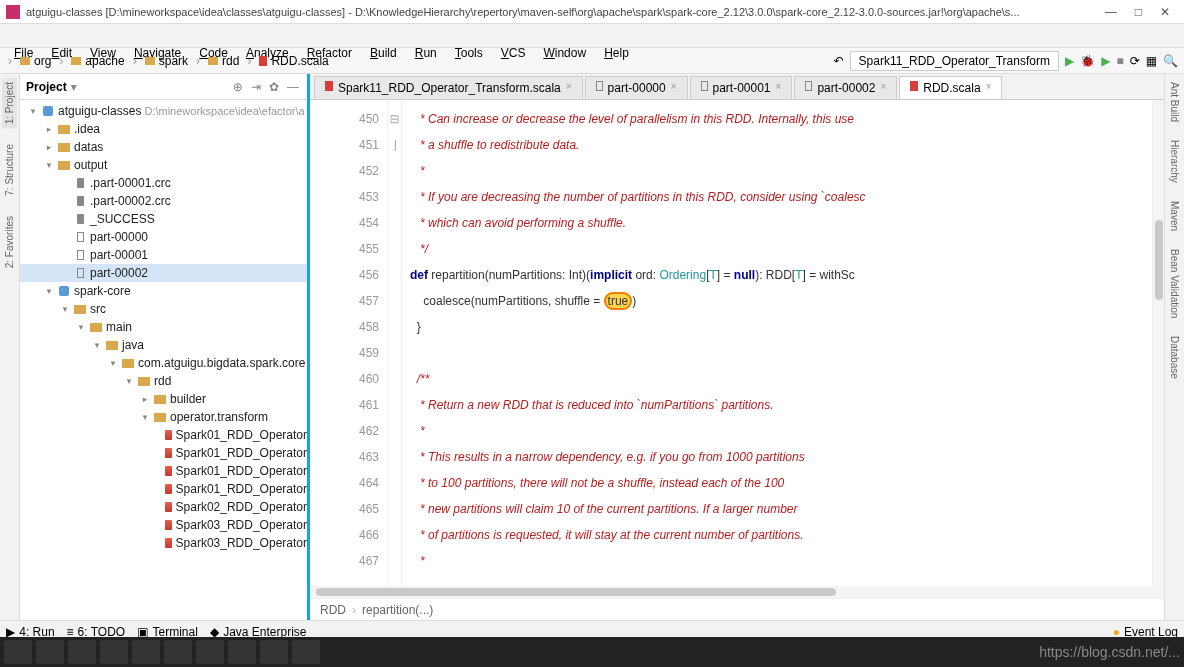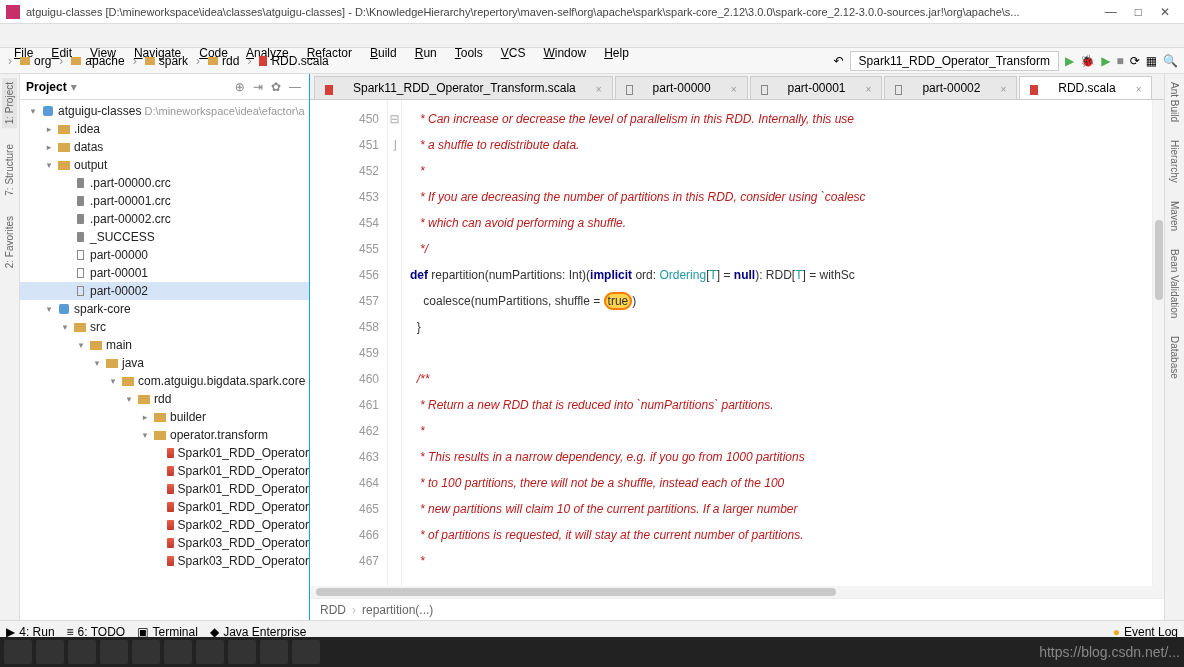--- a/index.html
+++ b/index.html
@@ -19,40 +19,40 @@
 .navbar .combo { border: 1px solid #ccc; padding: 2px 8px; background: #fff; min-width: 180px; text-align: right; }
 .dir-icon { width: 10px; height: 8px; background: #d9a84e; display: inline-block; }
 .file-icon { width: 8px; height: 10px; background: #5c94d6; display: inline-block; }
 .scala-icon { width: 8px; height: 10px; background: #d43f3a; display: inline-block; }
 
 .main-layout { display: flex; height: 546px; }
 .left-gutter { width: 20px; background: #f2f2f2; border-right: 1px solid #ddd; display: flex; flex-direction: column; align-items: center; padding-top: 4px; gap: 12px; }
 .left-gutter .vtab { writing-mode: vertical-rl; transform: rotate(180deg); font-size: 10px; color: #666; cursor: pointer; padding: 4px 2px; }
 .left-gutter .vtab.active { background: #e4e4e4; }
 
-.project-panel { width: 290px; background: #fff; border-right: 1px solid #0ea5e9; display: flex; flex-direction: column; }
+.project-panel { width: 290px; background: #fff; border-right: 3px solid #0ea5e9; display: flex; flex-direction: column; }
 .project-header { height: 26px; display: flex; align-items: center; padding: 0 6px; border-bottom: 1px solid #ddd; gap: 4px; }
 .project-header .spacer { flex: 1; }
 .project-header .icon-btn { cursor: pointer; color: #888; padding: 0 2px; }
 .tree { flex: 1; overflow: auto; padding: 2px 0; }
 .tree-item { display: flex; align-items: center; height: 18px; cursor: pointer; white-space: nowrap; }
 .tree-item.selected { background: #d5e4f7; }
 .tree-arrow { width: 10px; text-align: center; color: #888; font-size: 9px; }
 .tree-icon { width: 14px; height: 14px; margin: 0 3px; display: inline-flex; align-items: center; justify-content: center; }
 .folder { width: 12px; height: 9px; background: #d9a84e; }
 .module { width: 10px; height: 10px; background: #5b9bd5; border-radius: 2px; }
 .scala-file { width: 7px; height: 10px; background: linear-gradient(#e85f4a,#c0392b); border-radius: 1px; }
 .crc-file { width: 7px; height: 10px; background: #888; border-radius: 1px; }
 .part-file { width: 7px; height: 10px; border: 1px solid #888; }
 .tree-label { font-size: 12px; color: #222; }
 .tree-label .extra { color: #999; font-size: 11px; }
 
 .editor-area { flex: 1; display: flex; flex-direction: column; background: #fff; position: relative; }
 .tabs { height: 26px; display: flex; align-items: flex-end; background: #f2f2f2; border-bottom: 1px solid #ccc; padding-left: 4px; gap: 0; }
-.tab { padding: 4px 10px; background: #e8e8e8; border: 1px solid #ccc; border-bottom: none; margin-right: 2px; display: flex; align-items: flex-end; gap: 20px; cursor: pointer; font-size: 11px; }
+.tab { padding: 4px 10px; background: #e8e8e8; border: 1px solid #ccc; border-bottom: none; margin-right: 2px; display: flex; align-items: flex-start; gap: 5px; cursor: pointer; font-size: 11px; }
 .tab.active { background: #fff; }
 .tab .close { color: #999; font-size: 10px; }
 
 .editor-body { flex: 1; display: flex; overflow: hidden; }
 .line-nums { width: 78px; background: #fff; border-right: 1px solid #eee; text-align: right; padding: 6px 8px 6px 0; color: #999; font-family: "Consolas", monospace; font-size: 13px; line-height: 26px; }
 .gutter-fold { width: 14px; background: #fff; border-right: 1px solid #eee; padding-top: 6px; line-height: 26px; color: #aaa; font-size: 9px; text-align: center; }
 .code { flex: 1; padding: 6px 0 6px 8px; font-family: "Consolas", monospace; font-size: 13px; line-height: 26px; white-space: pre; color: #333; overflow: hidden; }
 .code .c { color: #b91c1c; font-style: italic; }
 .code .kw { color: #000080; font-weight: bold; }
 .code .ty { color: #20999d; }
@@ -191,27 +191,20 @@
             <span class="folder"></span>
           </span>
           <span class="tree-label">datas</span>
         </div>
         <div class="tree-item" style="padding-left: 24px;">
           <span class="tree-arrow">▾</span>
           <span class="tree-icon">
             <span class="folder"></span>
           </span>
           <span class="tree-label">output</span>
-        </div>
-        <div class="tree-item" style="padding-left: 40px;">
-          <span class="tree-arrow"></span>
-          <span class="tree-icon">
-            <span class="crc-file"></span>
-          </span>
-          <span class="tree-label">.part-00000.crc</span>
         </div>
         <div class="tree-item" style="padding-left: 40px;">
           <span class="tree-arrow"></span>
           <span class="tree-icon">
             <span class="crc-file"></span>
           </span>
           <span class="tree-label">.part-00001.crc</span>
         </div>
         <div class="tree-item" style="padding-left: 40px;">
           <span class="tree-arrow"></span>

